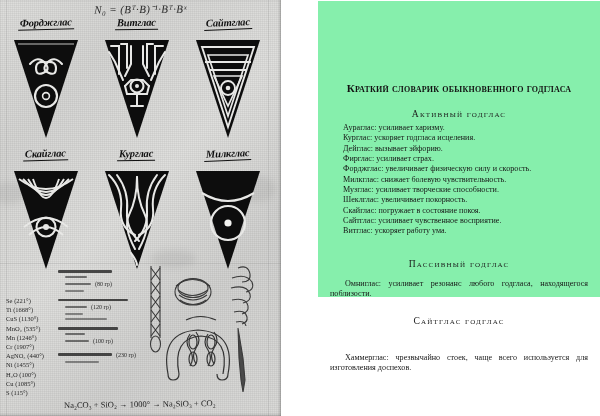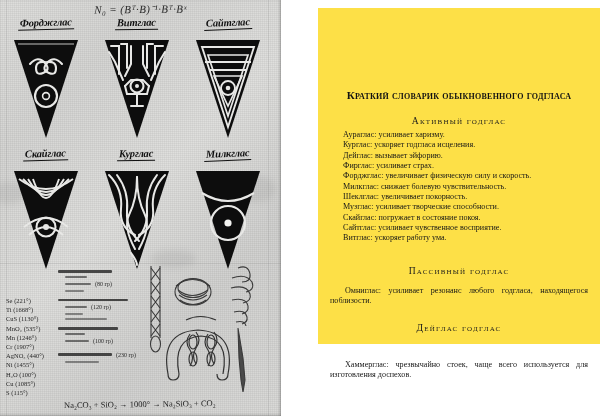--- a/index.html
+++ b/index.html
@@ -54,22 +54,22 @@
   .note-head{height:2.5px;background:rgba(30,30,30,.78);border-radius:1px;margin-bottom:3px;}
   .elem{font-size:6.5px;color:#2a2a2a;line-height:9.2px;white-space:nowrap;font-family:"Liberation Serif",serif;}
   .qty{font-size:6px;color:#2a2a2a;font-family:"Liberation Serif",serif;}
   .formula-bot{
     position:absolute;font-family:"Liberation Serif", serif;font-size:8.5px;color:#222;
     transform:rotate(-.8deg);white-space:nowrap;
   }
 
   
   #doc{
-    position:absolute;left:318px;top:8px;width:282px;height:336px;
-    background:#fde047;color:#1a1a1a;
+    position:absolute;left:318px;top:1px;width:282px;height:296px;
+    background:#86efac;color:#1a1a1a;
   }
   .doc-title{
     position:absolute;top:81px;left:0;width:282px;text-align:center;
     font-family:"Liberation Serif", serif;font-weight:bold;font-size:11.1px;
     font-variant:small-caps;letter-spacing:.25px;color:#121212;
   }
   .sec{
     text-align:center;font-family:"Liberation Serif", serif;font-size:9.6px;
     font-variant:small-caps;letter-spacing:1.2px;color:#1a1a1a;
   }
@@ -296,30 +296,30 @@
 
   <div class="blk" style="top:107px;">
     <div class="sec">Активный годглас</div>
     <div class="entries" style="margin-top:4px;padding-left:13px;">
       <div class="entry">Аураглас: усиливает харизму.</div>
       <div class="entry">Курглас: ускоряет годгласа исцеления.</div>
       <div class="entry">Дейглас: вызывает эйфорию.</div>
       <div class="entry">Фирглас: усиливает страх.</div>
       <div class="entry">Форджглас: увеличивает физическую силу и скорость.</div>
       <div class="entry">Милкглас: снижает болевую чувствительность.</div>
+      <div class="entry">Музглас: усиливает творческие способности.</div>
       <div class="entry">Шеклглас: увеличивает покорность.</div>
-      <div class="entry">Музглас: усиливает творческие способности.</div>
       <div class="entry">Скайглас: погружает в состояние покоя.</div>
       <div class="entry">Сайтглас: усиливает чувственное восприятие.</div>
       <div class="entry">Витглас: ускоряет работу ума.</div>
     </div>
   </div>
 
   <div class="blk" style="top:257px;">
     <div class="sec">Пассивный годглас</div>
     <div class="para" style="margin-top:10px;">Омниглас: усиливает резонанс любого годгласа, находящегося поблизости.</div>
   </div>
 
   <div class="blk" style="top:314px;">
-    <div class="sec">Дейглас годглас</div>
+    <div class="sec">Сайтглас годглас</div>
     <div class="para" style="margin-top:27px;">Хаммерглас: чрезвычайно стоек, чаще всего используется для изготовления доспехов.</div>
   </div>
 </div>
 
 </body></html>

